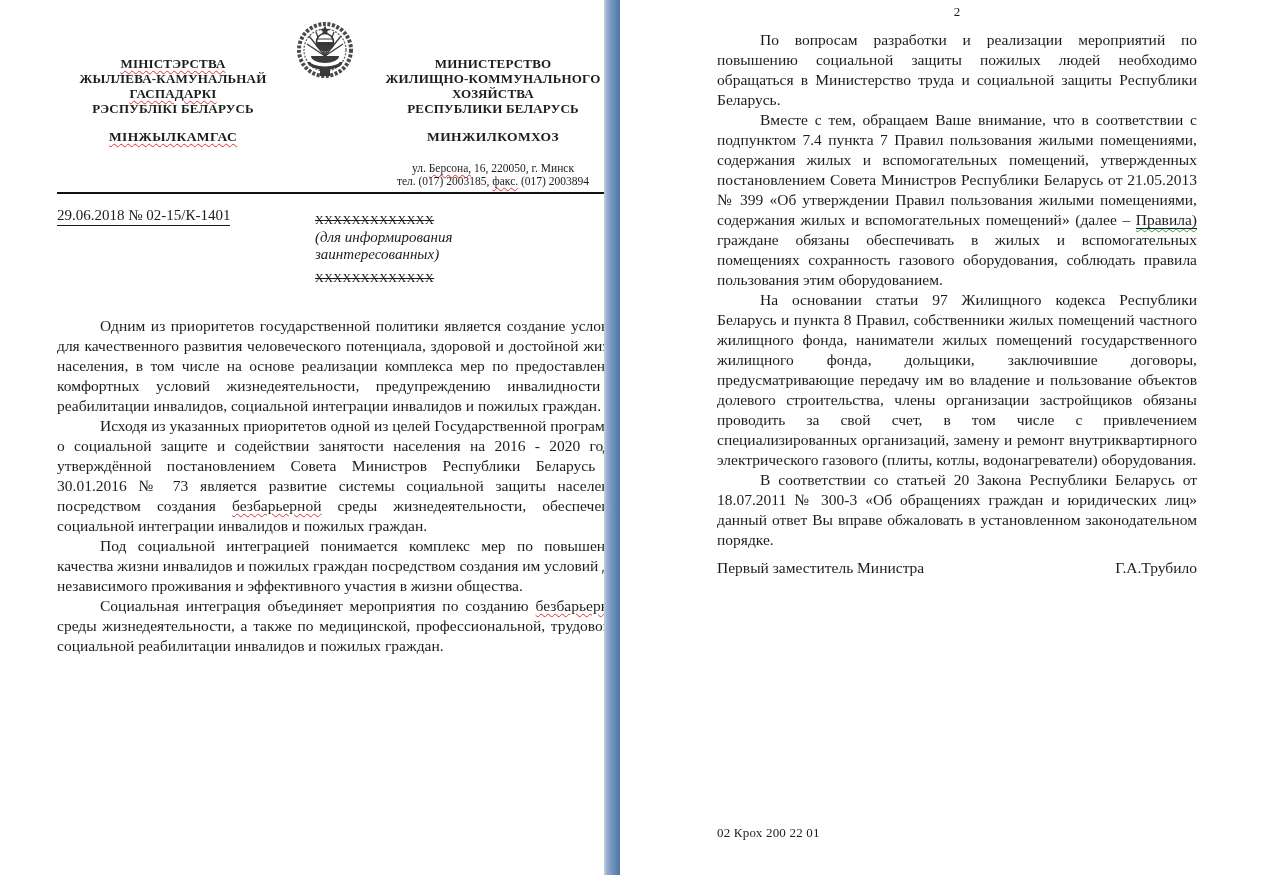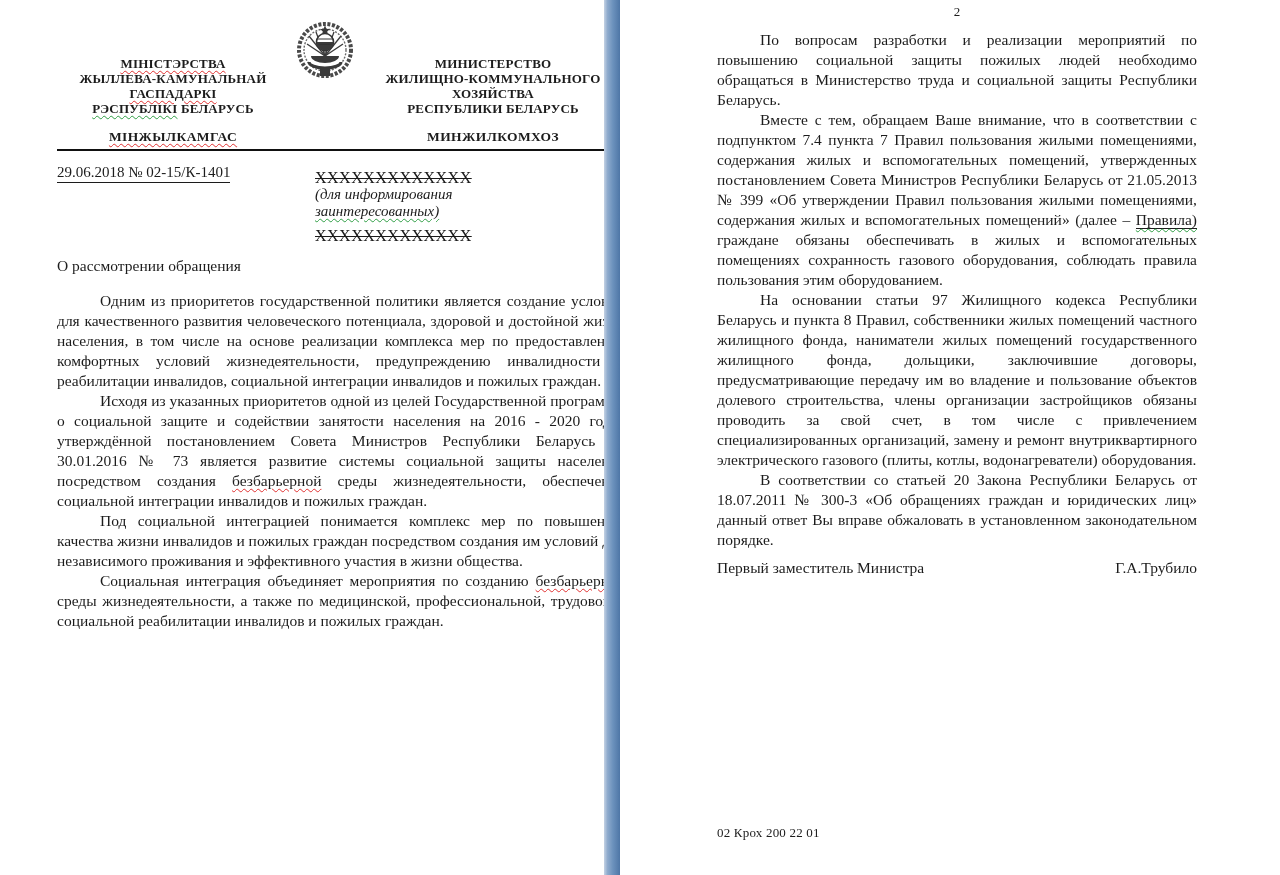--- a/index.html
+++ b/index.html
@@ -24,40 +24,40 @@
   .emblem-wrap { width:72px; display:flex; justify-content:center; align-items:flex-start; }
   .org-name div { font-size:13px; line-height:15px; letter-spacing:.2px; }
   .org-acronym { margin-top:13px; font-size:13.5px; letter-spacing:.4px; }
   .org-address { margin-top:17px; font-weight:normal; font-size:11.5px; line-height:13px; }
   .header-rule { margin:4px 15px 0 22px; border:none; border-top:2px solid #111; height:0; }
 
   
   .ref-row { position:relative; margin:12px 15px 0 22px; height:94px; }
   .ref-number { display:inline-block; font-size:15px; padding-bottom:1px; border-bottom:1px solid #1c1c1c; }
   .recipient { position:absolute; left:258px; top:6px; width:210px; font-size:15px; line-height:17px; }
-  .masked { text-decoration:line-through; font-size:16px; letter-spacing:.5px; }
+  .masked { text-decoration:line-through; font-size:12px; letter-spacing:.5px; }
   .masked.second { display:inline-block; margin-top:7px; }
   .recipient-note { font-style:italic; }
 
   .subject { margin:0 0 0 22px; font-size:15.5px; }
 
   
   .body-text { text-align:justify; font-size:15.5px; line-height:20px; }
   .body-text p { margin:0; text-indent:43px; }
   .page1 .body-text { margin:16px 15px 0 22px; }
   .page2 .body-text { margin:10px 0 0 97px; width:480px; }
 
   
   .page-num { width:480px; margin-left:97px; padding-top:4px; text-align:center; font-size:13px; }
   .signature { display:flex; justify-content:space-between; margin:9px 0 0 97px; width:480px; font-size:15.5px; }
   .footer-code { position:absolute; left:97px; top:825px; font-size:13px; letter-spacing:.2px; }
 
   
   .seg-red   { text-decoration:underline; text-decoration-style:wavy; text-decoration-color:#e03131; text-decoration-thickness:1px; text-underline-offset:2px; }
-  .seg-green { text-decoration:underline; text-decoration-style:wavy; text-decoration-color:#2f9e44; text-decoration-thickness:1px; text-underline-offset:2px; }
+  .seg-green { text-decoration-style:wavy; text-decoration-color:#2f9e44; text-decoration-thickness:1px; text-underline-offset:2px; }
   .seg-ug    { border-bottom:1px solid #1c1c1c; text-decoration:underline; text-decoration-style:wavy; text-decoration-color:#2f9e44; text-decoration-thickness:1px; text-underline-offset:3px; }
 </style>
 </head>
 <body>
 
 <div class="page page1">
 
   <div class="header">
 
     <div class="org-col org-left">
@@ -94,36 +94,39 @@
     </div>
 
     <div class="org-col org-right">
       <div class="org-name">
         <div><span>МИНИСТЕРСТВО</span></div>
         <div><span>ЖИЛИЩНО-КОММУНАЛЬНОГО</span></div>
         <div><span>ХОЗЯЙСТВА</span></div>
         <div><span>РЕСПУБЛИКИ  БЕЛАРУСЬ</span></div>
       </div>
       <div class="org-acronym"><span>МИНЖИЛКОМХОЗ</span></div>
+      <div class="org-address">
+        <div><span>ул. </span><span class="seg-red">Берсона,</span><span>  16, 220050, г. Минск</span></div>
+        <div><span>тел. (017) 2003185, </span><span class="seg-red">факс.</span><span> (017) 2003894</span></div>
+      </div>
     </div>
   </div>
 
   <hr class="header-rule">
 
   <div class="ref-row">
     <span class="ref-number">29.06.2018 № 02-15/К-1401</span>
     <div class="recipient">
       <div class="masked">ХХХХХХХХХХХХХ</div>
       <div class="recipient-note"><span>(для информирования</span></div>
       <div class="recipient-note"><span class="seg-green">заинтересованных)</span></div>
       <div><span class="masked second">ХХХХХХХХХХХХХ</span></div>
     </div>
   </div>
 
-  <div class="subject">О рассмотрении обращения</div>
 
   <div class="body-text">
     <p><span>Одним из приоритетов государственной политики является создание условий для качественного развития человеческого потенциала, здоровой и достойной жизни населения, в том числе на основе реализации комплекса мер по предоставлению комфортных условий жизнедеятельности, предупреждению инвалидности и реабилитации инвалидов, социальной интеграции инвалидов и пожилых граждан.</span></p>
     <p><span>Исходя из указанных приоритетов одной из целей Государственной программы о социальной защите и содействии занятости населения на 2016 - 2020 годы, утверждённой постановлением Совета Министров Республики Беларусь от 30.01.2016 № 73 является развитие системы социальной защиты населения посредством создания </span><span class="seg-red">безбарьерной</span><span> среды жизнедеятельности, обеспечения социальной интеграции инвалидов и пожилых граждан.</span></p>
     <p><span>Под социальной интеграцией понимается комплекс мер по повышению качества жизни инвалидов и пожилых граждан посредством создания им условий для независимого проживания и эффективного участия в жизни общества.</span></p>
     <p><span>Социальная интеграция объединяет мероприятия по созданию </span><span class="seg-red">безбарьерной</span><span> среды жизнедеятельности, а также по медицинской, профессиональной, трудовой и социальной реабилитации инвалидов и пожилых граждан.</span></p>
   </div>
 </div>
 
 <div class="divider"></div>

